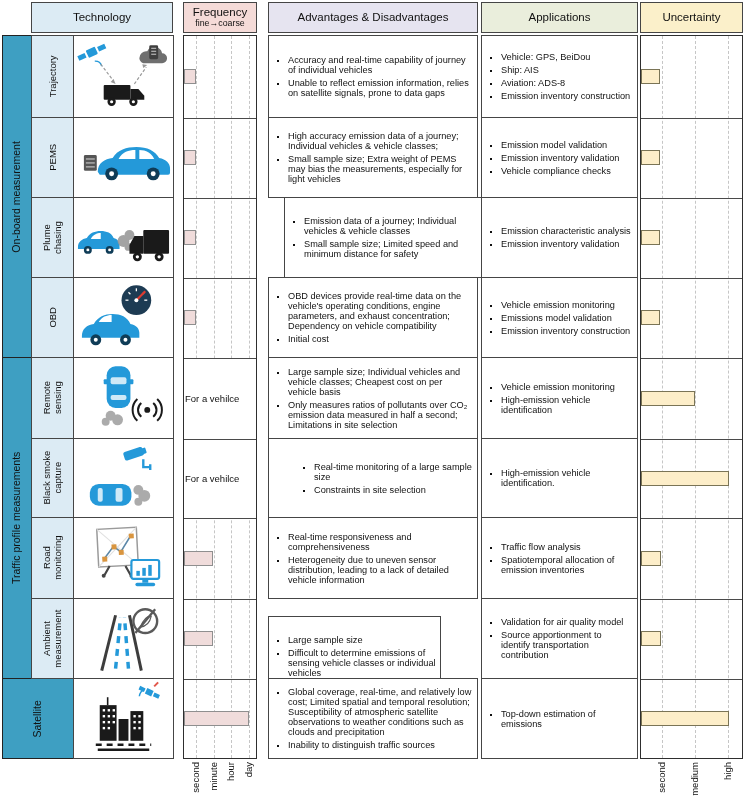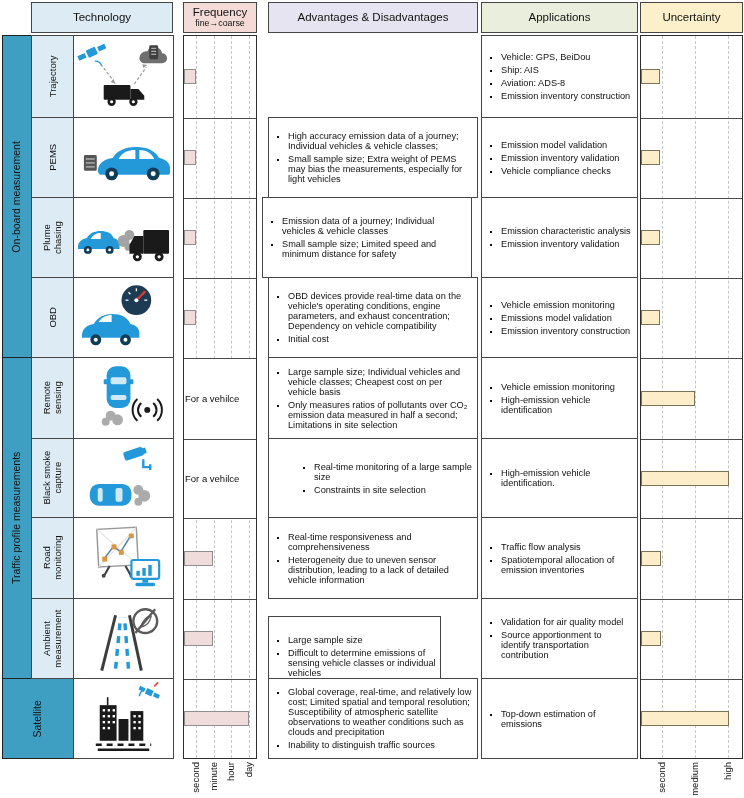--- a/index.html
+++ b/index.html
@@ -328,27 +328,33 @@
     <div class="sep" style="top:643px;"></div>
     <div class="bar fbar" style="top: 33px; width: 12px;"></div>
     <div class="bar fbar" style="top: 114px; width: 12px;"></div>
     <div class="bar fbar" style="top: 194px; width: 12px;"></div>
     <div class="bar fbar" style="top: 274px; width: 12px;"></div>
     <div class="bar fbar" style="top: 515px; width: 29px;"></div>
     <div class="bar fbar" style="top: 595px; width: 29px;"></div>
     <div class="bar fbar" style="top: 675px; width: 65px;"></div>
   </div>
 
+  <div class="cell txtcell" style="left:268px;top:35px;width:210px;height:83px;">
+    <ul class="bl">
+      <li>Accuracy and real-time capability of journey of individual vehicles</li>
+      <li>Unable to reflect emission information, relies on satellite signals, prone to data gaps</li>
+    </ul>
+  </div>
   <div class="cell txtcell" style="left:268px;top:117px;width:210px;height:81px;">
     <ul class="bl">
       <li>High accuracy emission data of a journey; Individual vehicles &amp; vehicle classes;</li>
       <li>Small sample size; Extra weight of PEMS may bias the measurements, especially for light vehicles</li>
     </ul>
   </div>
-  <div class="cell txtcell" style="left:262px;top:197px;width:210px;height:81px;justify-content:flex-end;">
+  <div class="cell txtcell" style="left:284px;top:197px;width:210px;height:81px;justify-content:flex-end;">
     <ul class="bl">
       <li>Emission data of a journey; Individual vehicles &amp; vehicle classes</li>
       <li>Small sample size; Limited speed and minimum distance for safety</li>
     </ul>
   </div>
   <div class="cell txtcell" style="left:268px;top:277px;width:210px;height:81px;">
     <ul class="bl">
       <li>OBD devices provide real-time data on the vehicle's operating conditions, engine parameters, and exhaust concentration; Dependency on vehicle compatibility</li>
       <li>Initial cost</li>
     </ul>

